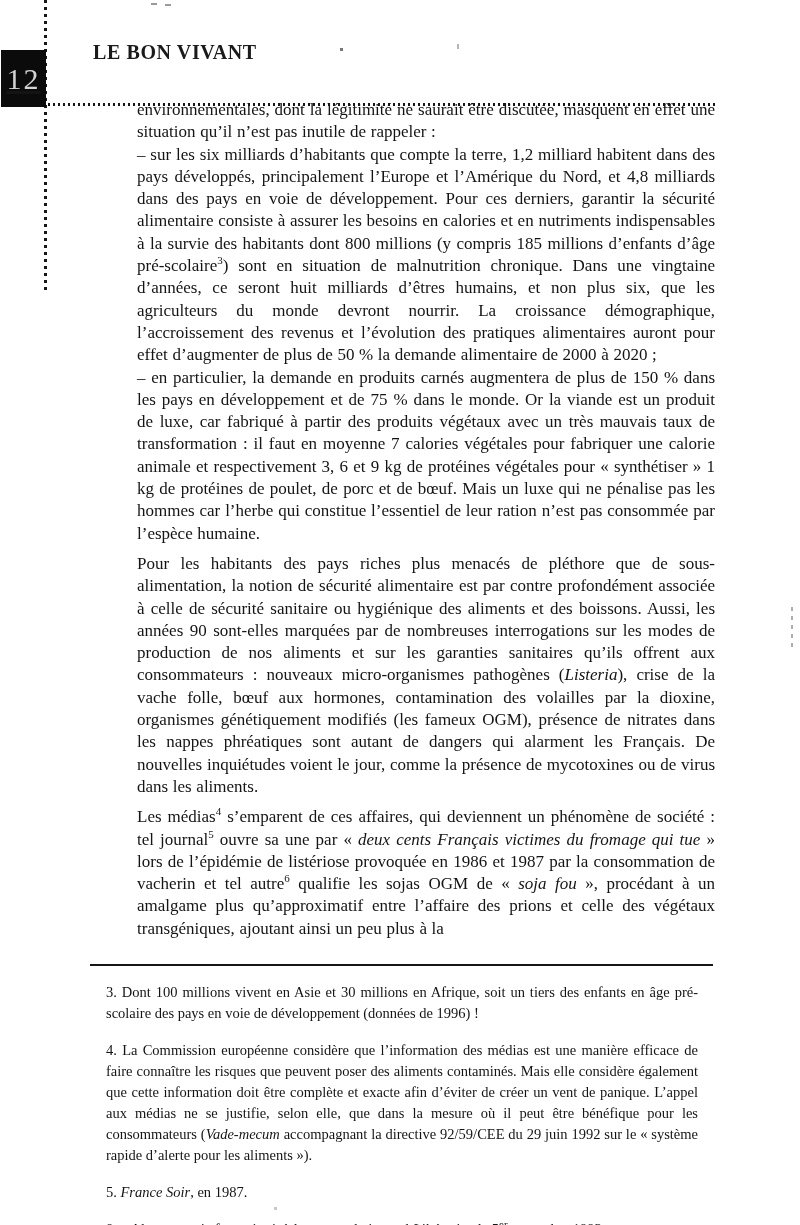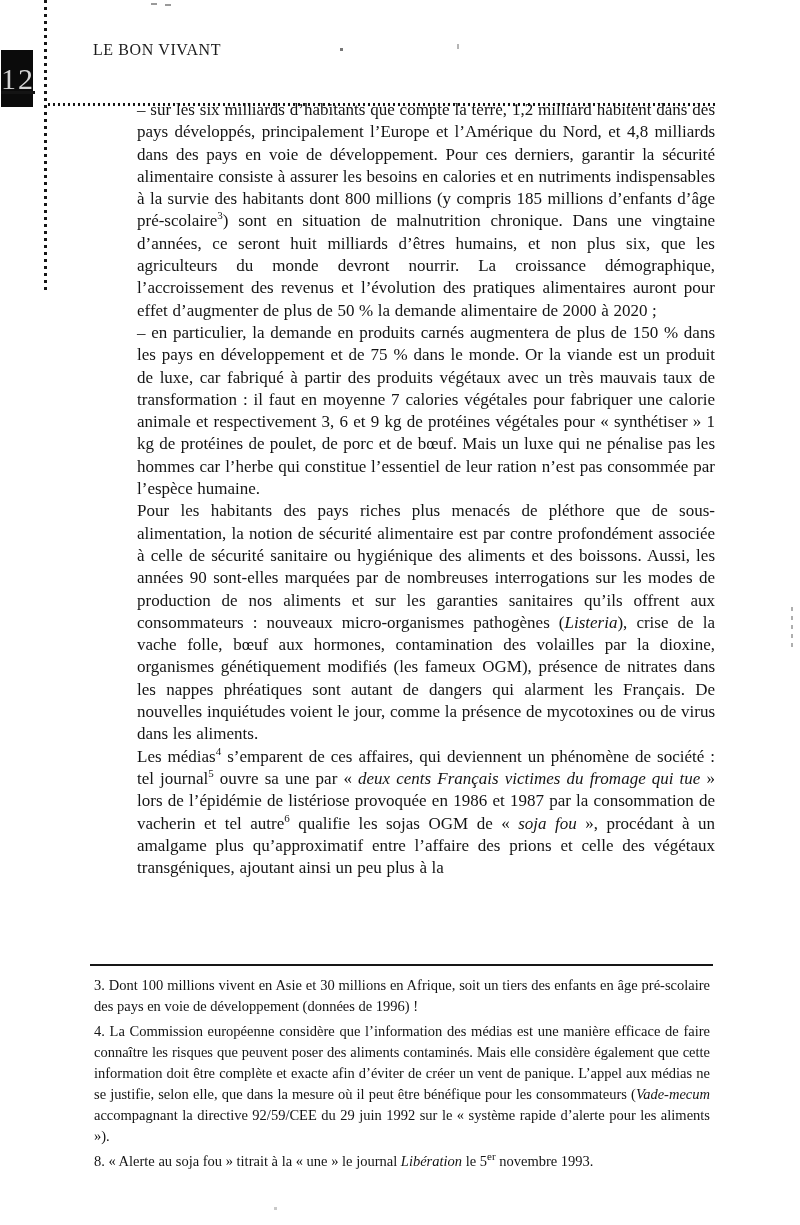--- a/index.html
+++ b/index.html
@@ -16,38 +16,38 @@
   .v-dotted {
     position: absolute;
     left: 44px; top: 0;
     width: 3px; height: 293px;
     background-image: repeating-linear-gradient(to bottom, #161616 0px, #161616 3px, transparent 3px, transparent 7px);
   }
   
   .pagenum-box {
     position: absolute;
     left: 1px; top: 50px;
-    width: 32px; height: 57px;
+    width: 45px; height: 57px;
     background: #0b0b0b;
     text-align: center;
     text-decoration: underline;
   }
   .pagenum-box .num {
     color: #d3d3d3;
     font-size: 30px;
     line-height: 57px;
     letter-spacing: 2px;
     font-weight: 400;
   }
   
   .running-header {
     position: absolute;
     left: 93px; top: 41px;
-    font-size: 16px;
-    font-weight: 400;
+    font-size: 20px;
+    font-weight: 700;
     letter-spacing: 0.6px;
     color: #1a1a1a;
     white-space: nowrap;
   }
   
   .h-dotted {
     position: absolute;
     left: 48px; top: 103px;
     width: 669px; height: 3px;
     background-image: repeating-linear-gradient(to right, #161616 0px, #161616 2px, transparent 2px, transparent 5px);
@@ -56,42 +56,42 @@
   .body-col {
     position: absolute;
     left: 137px; top: 99px;
     width: 578px;
     font-size: 17px;
     line-height: 22.3px;
     text-align: justify;
     word-spacing: 0.4px;
   }
   .body-col p.para { margin: 0; }
-  .body-col p.para.spaced { }
+  .body-col p.para.spaced { margin-top: 8px; }
   em { font-style: italic; }
   sup {
     font-size: 11px;
     line-height: 0;
     vertical-align: super;
   }
   
   .footnotes {
     position: absolute;
     left: 90px; top: 964px;
     width: 624px;
     font-size: 14.5px;
     line-height: 21px;
     text-align: justify;
   }
   .fn-rule {
     width: 623px; height: 2px;
     background: #161616;
     margin-bottom: 9px;
   }
-  .footnotes p.para { margin: 4px; }
+  .footnotes p.para { margin: 16px; }
   
   .speck { position: absolute; background: #9a9a9a; }
   .speck-a { left: 151px; top: 3px; width: 6px; height: 2px; }
   .speck-b { left: 165px; top: 4px; width: 6px; height: 2px; }
   .speck-c { left: 340px; top: 48px; width: 3px; height: 3px; background: #777; }
   .speck-d { left: 457px; top: 44px; width: 2px; height: 5px; background: #b5b5b5; }
   .right-dashes {
     position: absolute;
     left: 791px; top: 607px;
     width: 2px; height: 44px;
@@ -116,28 +116,30 @@
 
   <div class="pagenum-box">
     <div class="num">12</div>
   </div>
 
   <div class="running-header">LE BON VIVANT</div>
 
   <div class="h-dotted"></div>
 
   <div class="body-col">
+      <p class="para"><span>environnementales, dont la légitimité ne saurait être discutée, masquent en effet une situation qu’il n’est pas inutile de rappeler :</span></p>
       <p class="para"><span>– sur les six milliards d’habitants que compte la terre, 1,2 milliard habitent dans des pays développés, principalement l’Europe et l’Amérique du Nord, et 4,8 milliards dans des pays en voie de développement. Pour ces derniers, garantir la sécurité alimentaire consiste à assurer les besoins en calories et en nutriments indispensables à la survie des habitants dont 800 millions (y compris 185 millions d’enfants d’âge pré-scolaire</span><sup>3</sup><span>) sont en situation de malnutrition chronique. Dans une vingtaine d’années, ce seront huit milliards d’êtres humains, et non plus six, que les agriculteurs du monde devront nourrir. La croissance démographique, l’accroissement des revenus et l’évolution des pratiques alimentaires auront pour effet d’augmenter de plus de 50 % la demande alimentaire de 2000 à 2020 ;</span></p>
       <p class="para"><span>– en particulier, la demande en produits carnés augmentera de plus de 150 % dans les pays en développement et de 75 % dans le monde. Or la viande est un produit de luxe, car fabriqué à partir des produits végétaux avec un très mauvais taux de transformation : il faut en moyenne 7 calories végétales pour fabriquer une calorie animale et respectivement 3, 6 et 9 kg de protéines végétales pour « synthétiser » 1 kg de protéines de poulet, de porc et de bœuf. Mais un luxe qui ne pénalise pas les hommes car l’herbe qui constitue l’essentiel de leur ration n’est pas consommée par l’espèce humaine.</span></p>
       <p class="para spaced"><span>Pour les habitants des pays riches plus menacés de pléthore que de sous-alimentation, la notion de sécurité alimentaire est par contre profondément associée à celle de sécurité sanitaire ou hygiénique des aliments et des boissons. Aussi, les années 90 sont-elles marquées par de nombreuses interrogations sur les modes de production de nos aliments et sur les garanties sanitaires qu’ils offrent aux consommateurs : nouveaux micro-organismes pathogènes (</span><em>Listeria</em><span>), crise de la vache folle, bœuf aux hormones, contamination des volailles par la dioxine, organismes génétiquement modifiés (les fameux OGM), présence de nitrates dans les nappes phréatiques sont autant de dangers qui alarment les Français. De nouvelles inquiétudes voient le jour, comme la présence de mycotoxines ou de virus dans les aliments.</span></p>
       <p class="para spaced"><span>Les médias</span><sup>4</sup><span> s’emparent de ces affaires, qui deviennent un phénomène de société : tel journal</span><sup>5</sup><span> ouvre sa une par « </span><em>deux cents Français victimes du fromage qui tue</em><span> » lors de l’épidémie de listériose provoquée en 1986 et 1987 par la consommation de vacherin et tel autre</span><sup>6</sup><span> qualifie les sojas OGM de « </span><em>soja fou</em><span> », procédant à un amalgame plus qu’approximatif entre l’affaire des prions et celle des végétaux transgéniques, ajoutant ainsi un peu plus à la</span></p>
     </div>
 
   <div class="footnotes">
     <div class="fn-rule"></div>
     <div>
         <p class="para"><span>3. Dont 100 millions vivent en Asie et 30 millions en Afrique, soit un tiers des enfants en âge pré-scolaire des pays en voie de développement (données de 1996) !</span></p>
         <p class="para"><span>4. La Commission européenne considère que l’information des médias est une manière efficace de faire connaître les risques que peuvent poser des aliments contaminés. Mais elle considère également que cette information doit être complète et exacte afin d’éviter de créer un vent de panique. L’appel aux médias ne se justifie, selon elle, que dans la mesure où il peut être bénéfique pour les consommateurs (</span><em>Vade-mecum</em><span> accompagnant la directive 92/59/CEE du 29 juin 1992 sur le « système rapide d’alerte pour les aliments »).</span></p>
+        <p class="para"><span>5. </span><em>France Soir</em><span>, en 1987.</span></p>
         <p class="para"><span>8. « Alerte au soja fou » titrait à la « une » le journal </span><em>Libération</em><span> le 5</span><sup>er</sup><span> novembre 1993.</span></p>
       </div>
   </div>
 
 </div>
 
 </body></html>

